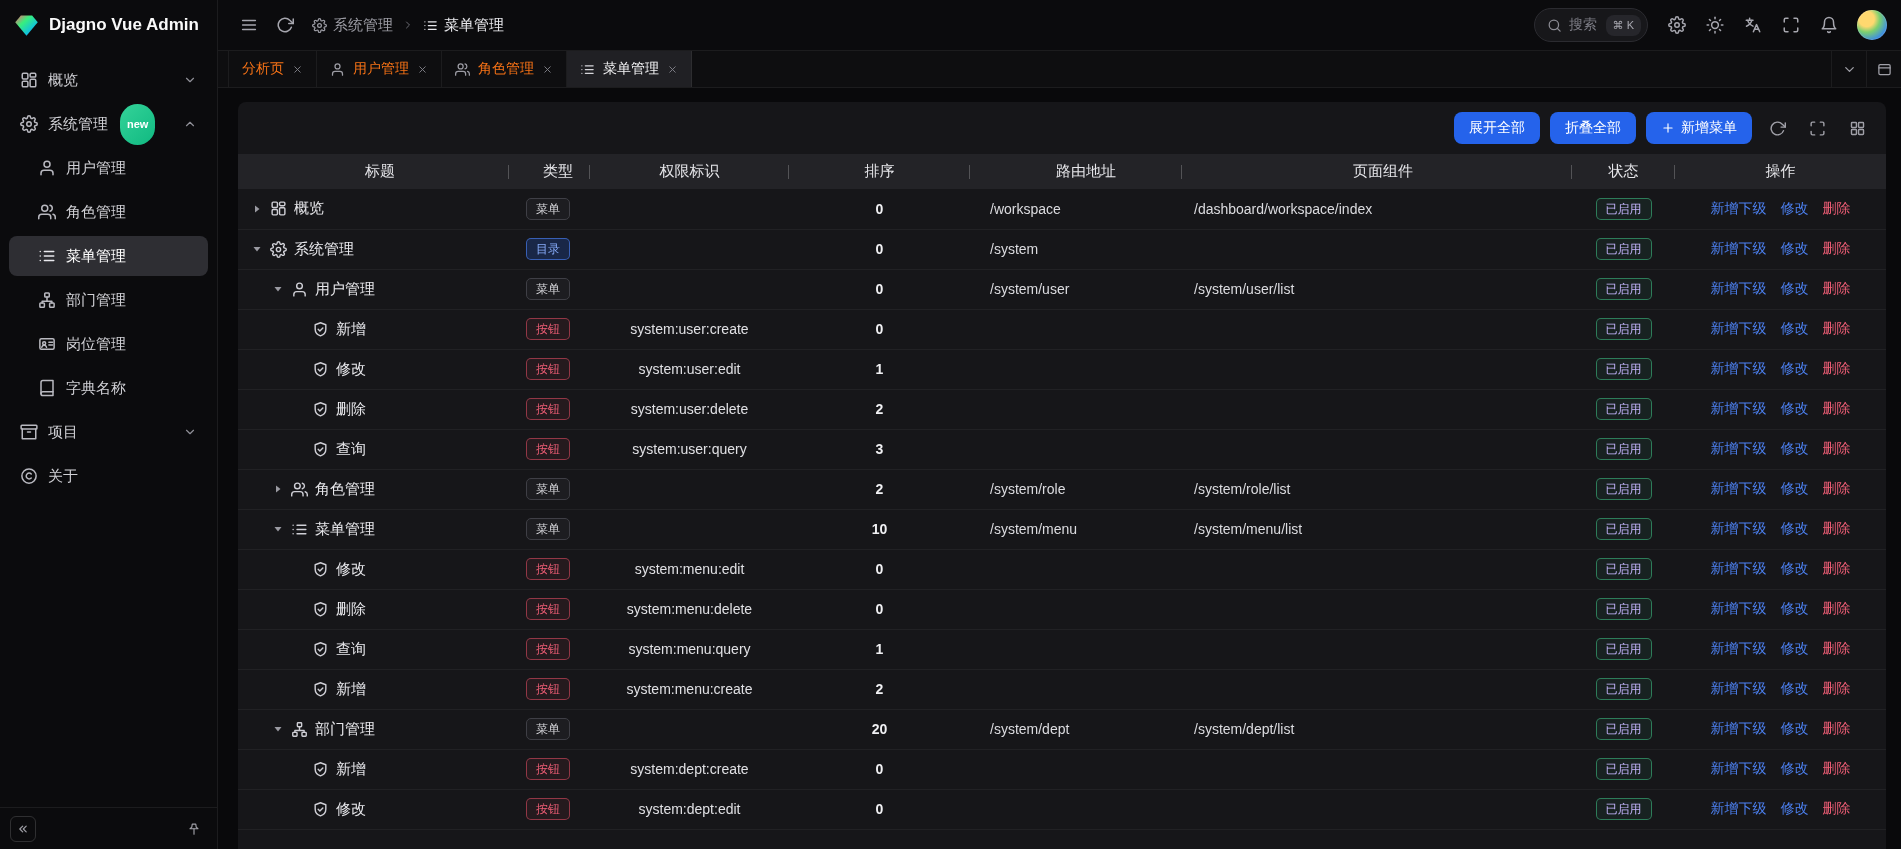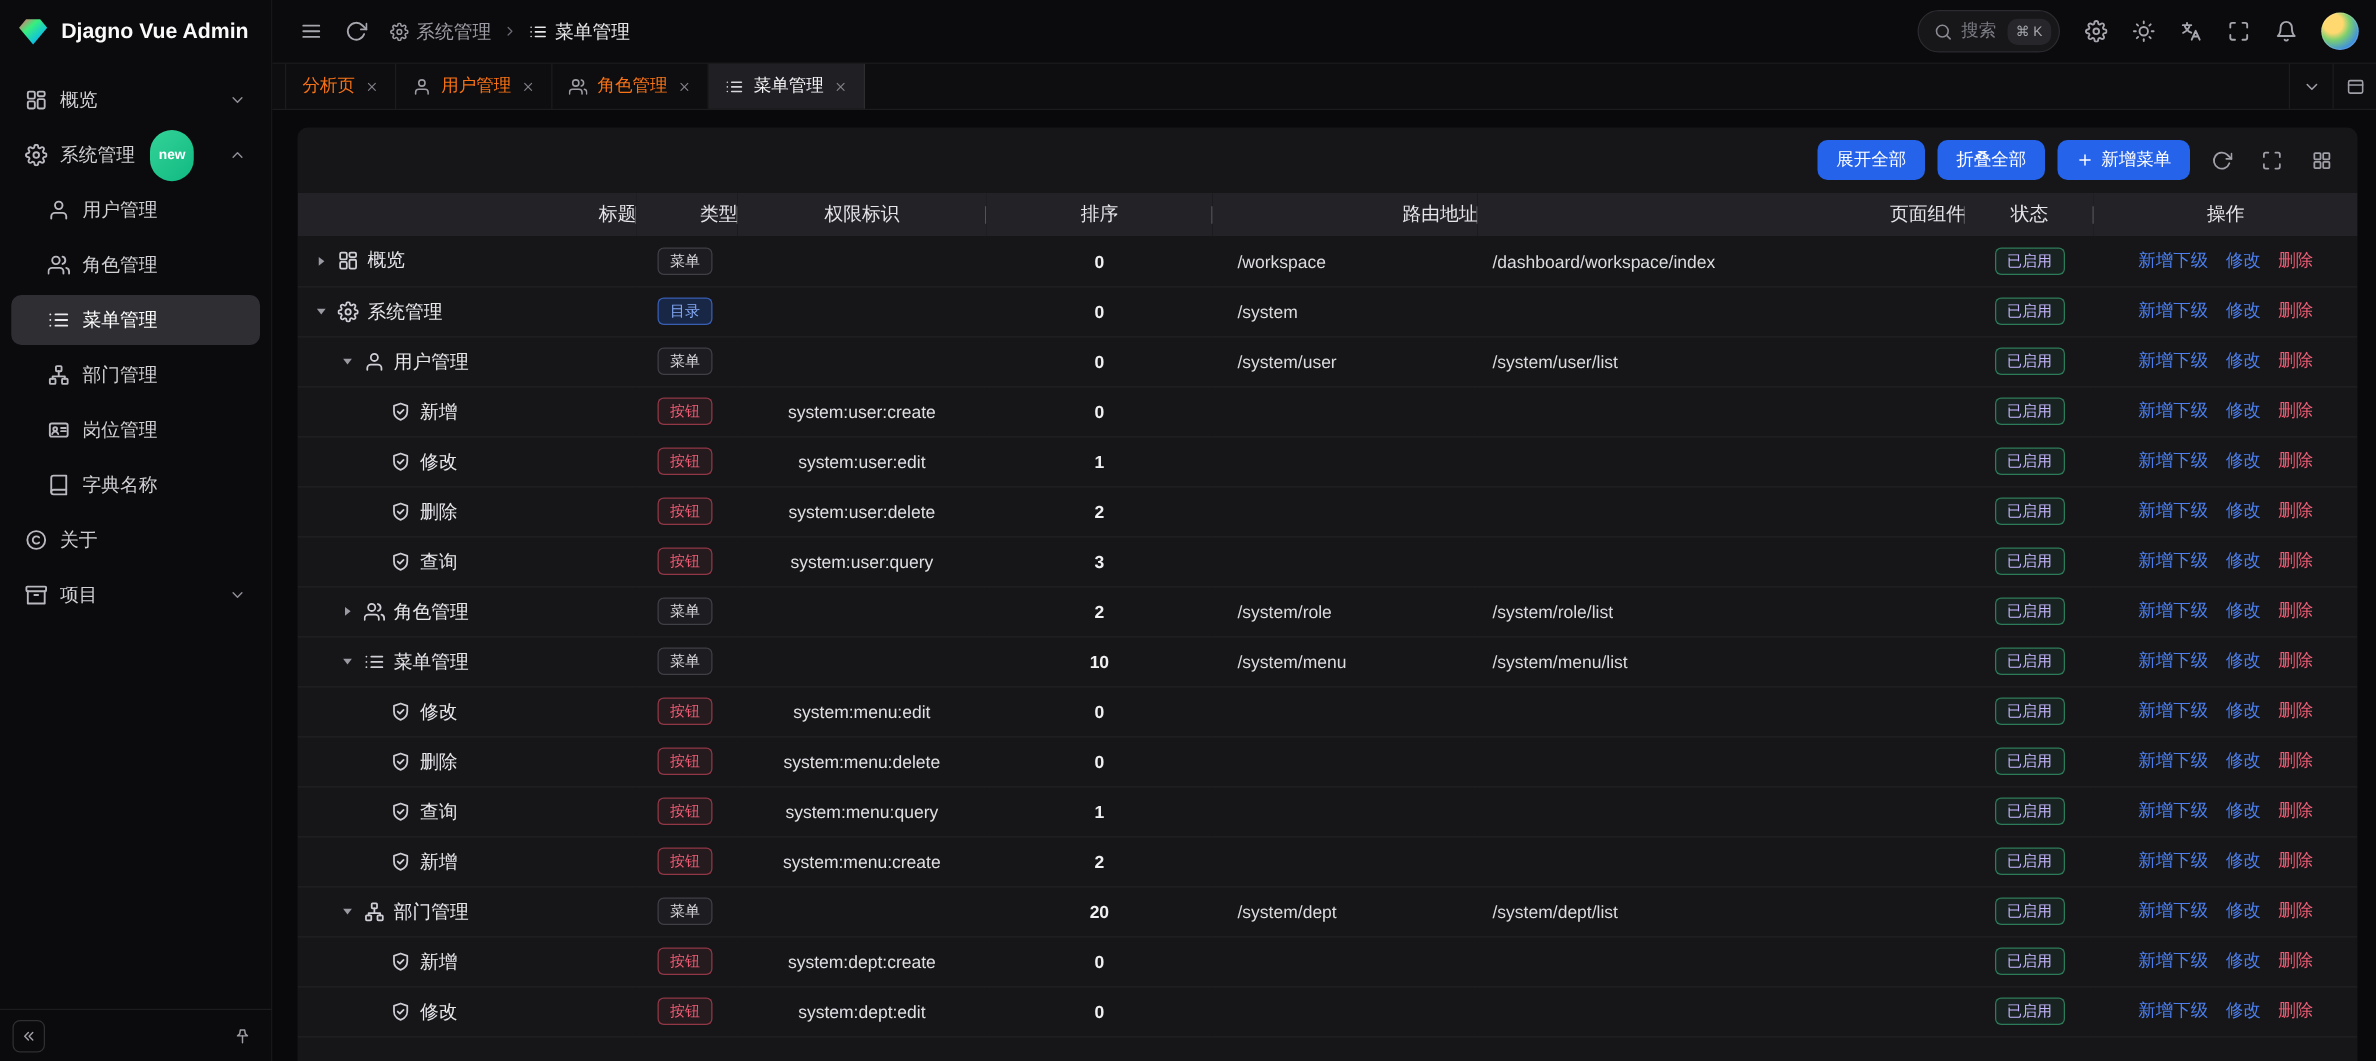--- a/index.html
+++ b/index.html
@@ -78,21 +78,21 @@
     border-radius:8px;padding:0 15px;font-size:14px;cursor:pointer;white-space:nowrap}
   .btn-blue .ic{color:#fff;width:14px;height:14px}
   .ibtn{width:30px;height:30px;display:flex;align-items:center;justify-content:center;color:#a0a0a8;background:none;
     border:none;cursor:pointer}
   .ibtn .ic{width:17px;height:17px}
 
   
   .grid{width:1648px;border-collapse:collapse;table-layout:fixed}
   .grid thead th{height:35px;background:#232327;font-size:15px;font-weight:500;color:#e6e6ea;position:relative;
     padding:0;white-space:nowrap}
-  .al-left{text-align:right}
+  .al-left{text-align:center}
   .al-center{text-align:center}
   .pl13{padding-left:13px !important}
   .pl17{padding-left:17px !important}
   .pl20{padding-left:20px !important}
   .pl12{padding-left:12px !important}
   .grid thead th:not(:last-child)::after{content:'';position:absolute;right:0;top:50%;transform:translateY(-50%);
     width:1px;height:14px;background:rgba(255,255,255,.22)}
   .grid td{height:40px;border-bottom:1px solid rgba(255,255,255,.05);font-size:14px;color:#dcdce0;padding:0;
     overflow:hidden;white-space:nowrap}
   .tcell{display:flex;align-items:center;gap:7px}
@@ -228,40 +228,40 @@
             <svg viewBox="0 0 24 24">
               <path d="M4 19.5A2.5 2.5 0 0 1 6.5 17H20"></path>
               <path d="M6.5 2H20v20H6.5A2.5 2.5 0 0 1 4 19.5v-15A2.5 2.5 0 0 1 6.5 2z"></path>
             </svg>
           </span>
           <span>字典名称</span>
         </div>
         <div class="nav-item">
           <span class="ic">
             <svg viewBox="0 0 24 24">
-              <circle cx="12" cy="12" r="9.5"></circle>
-              <path d="M15 9.3a3.9 3.9 0 1 0 0 5.4"></path>
-            </svg>
-          </span>
-          <span>关于</span>
-        </div>
-        <div class="nav-item">
-          <span class="ic">
-            <svg viewBox="0 0 24 24">
               <polyline points="21 8 21 21 3 21 3 8"></polyline>
               <rect x="1.5" y="3" width="21" height="5" rx="1"></rect>
               <line x1="10" y1="12" x2="14" y2="12"></line>
             </svg>
           </span>
           <span>项目</span>
           <span class="ic chev">
             <svg viewBox="0 0 24 24">
               <polyline points="6 9 12 15 18 9"></polyline>
             </svg>
           </span>
+        </div>
+        <div class="nav-item">
+          <span class="ic">
+            <svg viewBox="0 0 24 24">
+              <circle cx="12" cy="12" r="9.5"></circle>
+              <path d="M15 9.3a3.9 3.9 0 1 0 0 5.4"></path>
+            </svg>
+          </span>
+          <span>关于</span>
         </div>
       </nav>
     <div class="sidebar-footer">
       <button class="foot-btn">
         <i class="ic">
             <svg viewBox="0 0 24 24">
               <polyline points="11.5 17 6.5 12 11.5 7"></polyline>
               <polyline points="17.5 17 12.5 12 17.5 7"></polyline>
             </svg>
           </i>

